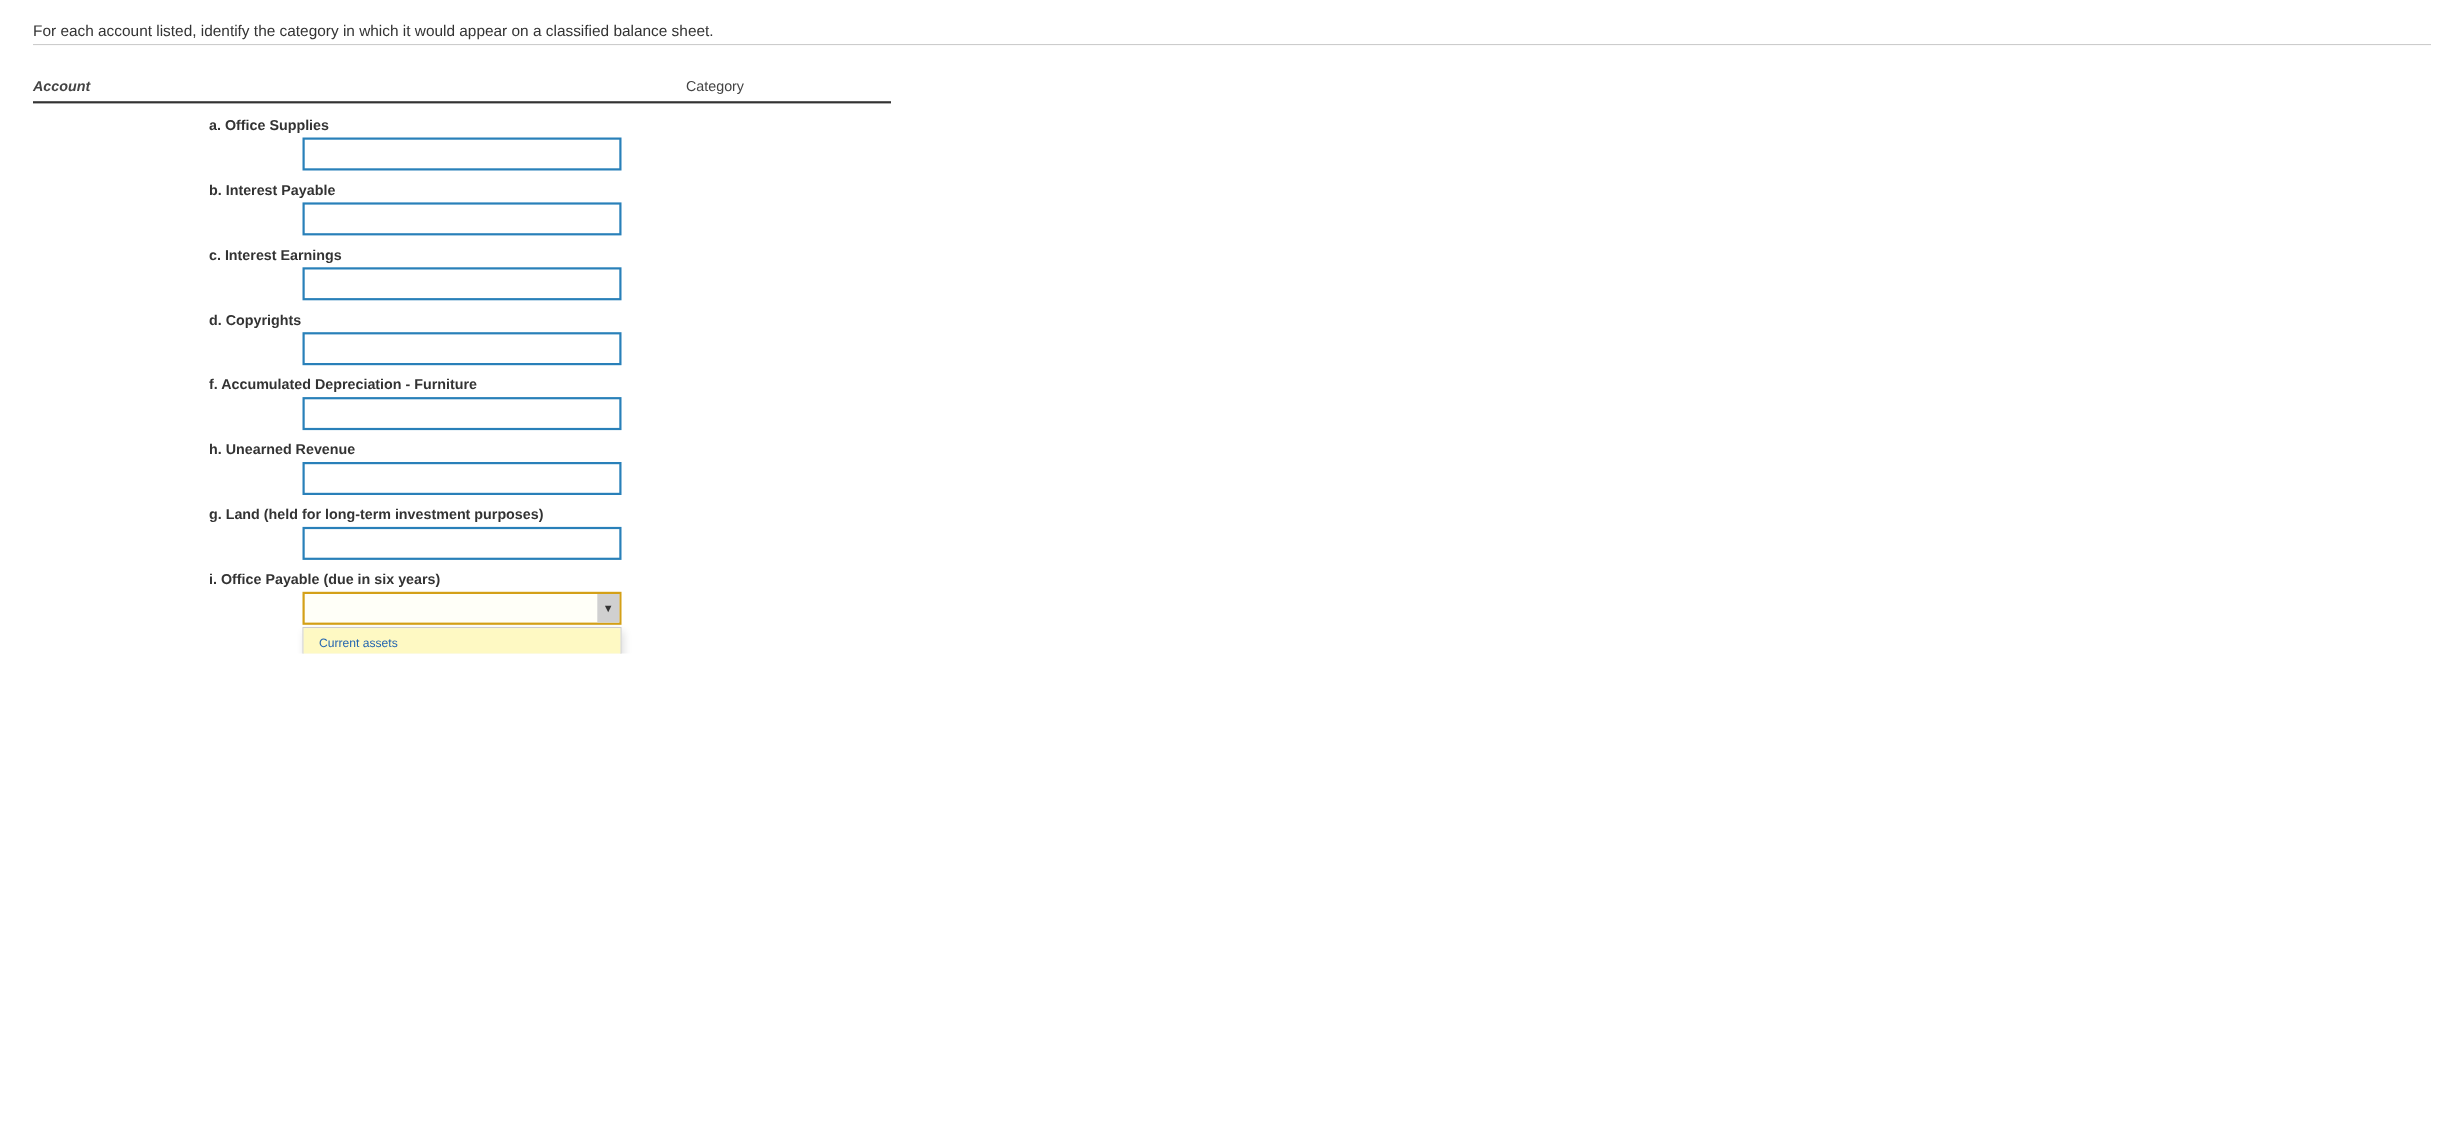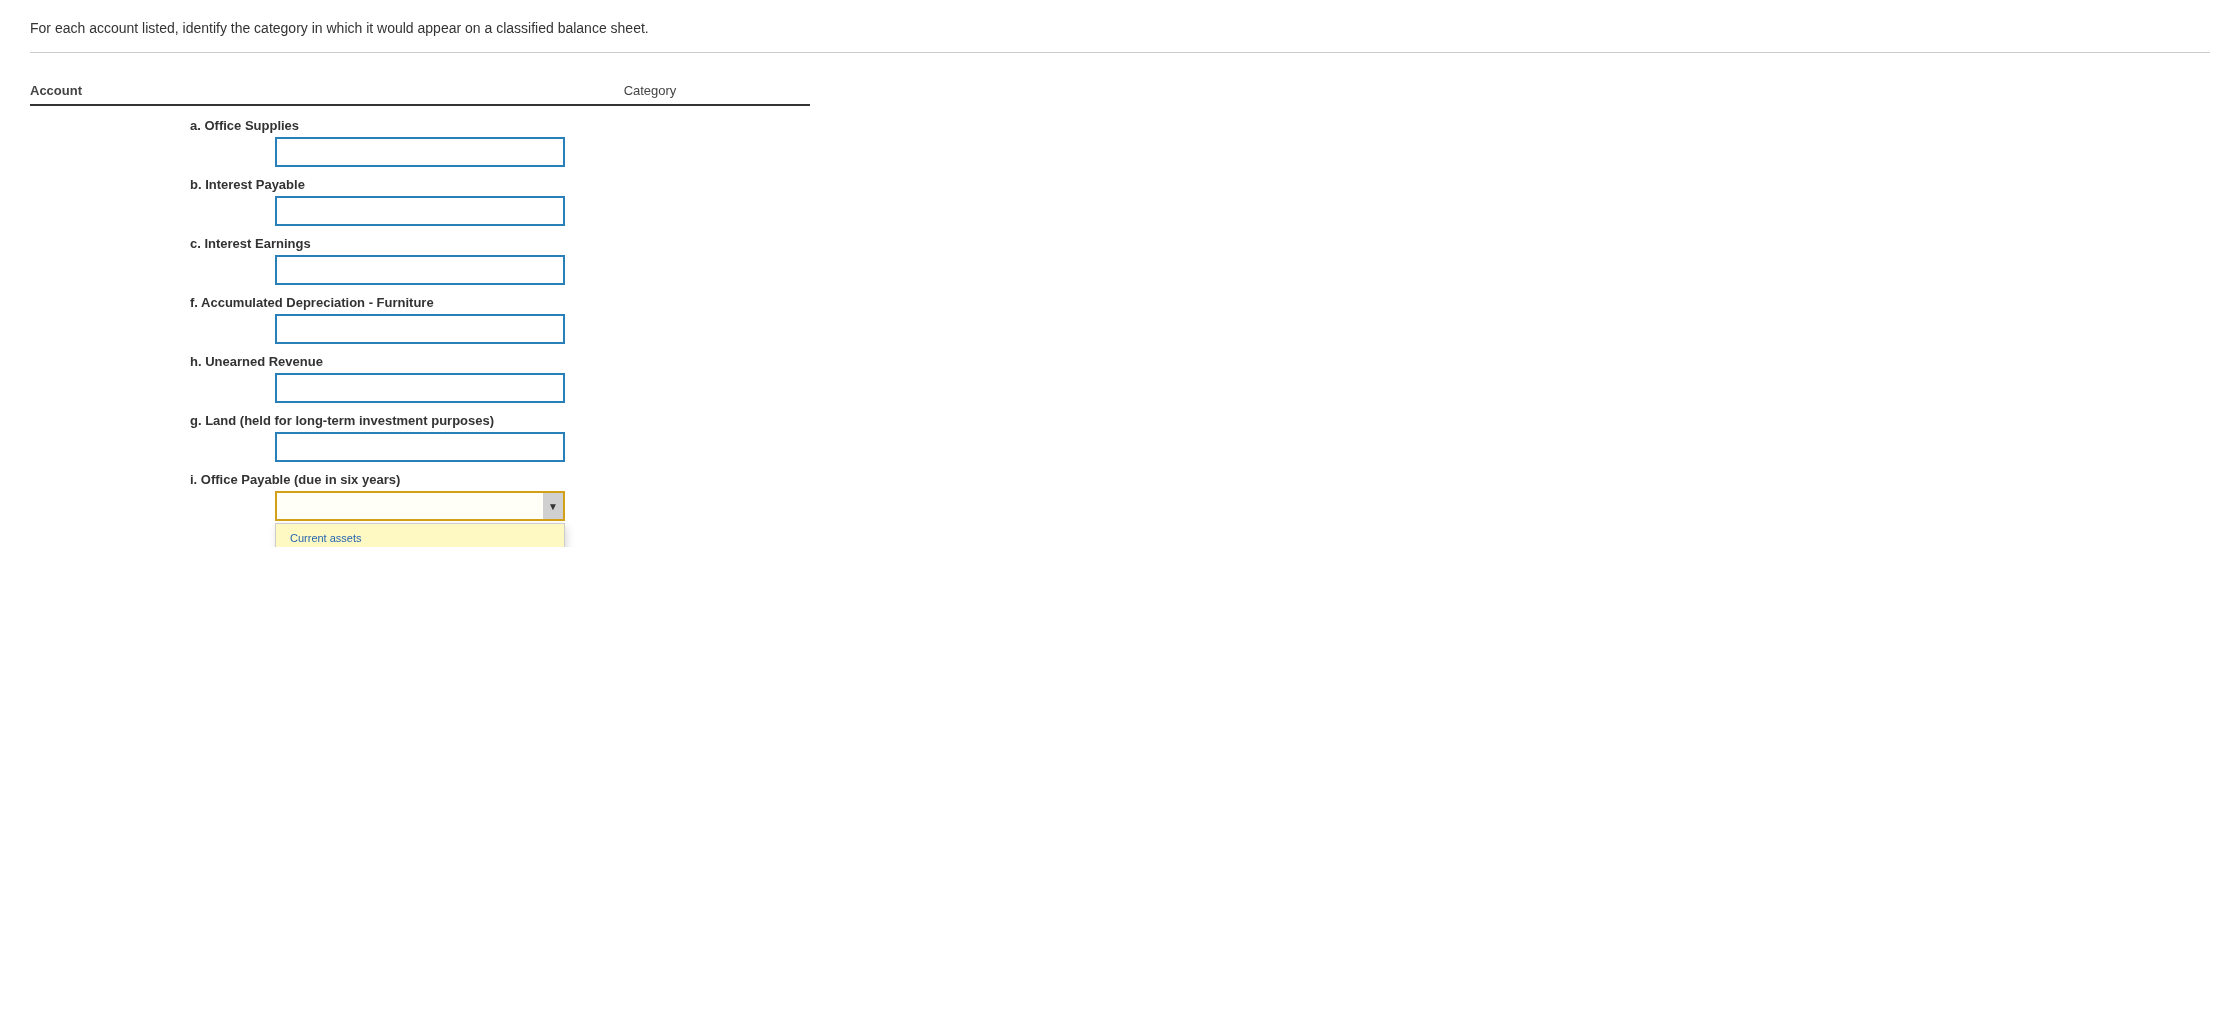--- a/index.html
+++ b/index.html
@@ -12,21 +12,21 @@
       font-family: Arial, sans-serif;
       font-size: 14px;
       background: #ffffff;
       color: #333;
       padding: 20px 30px;
     }
 
     .instruction {
       font-size: 14px;
       color: #333;
-      padding-bottom: 16px;
+      padding-bottom: 4px;
       border-bottom: 1px solid #ccc;
       margin-bottom: 30px;
     }
 
     .table-container {
       width: 780px;
     }
 
     .table-header {
       display: flex;
@@ -34,20 +34,21 @@
       border-bottom: 2px solid #333;
       padding-bottom: 6px;
       margin-bottom: 8px;
     }
 
     .col-account {
       width: 460px;
       font-weight: bold;
       font-size: 13px;
       color: #444;
+      font-style: italic;
     }
 
     .col-category {
       flex: 1;
       text-align: center;
       font-weight: normal;
       font-size: 13px;
       color: #444;
     }
 
@@ -154,20 +155,24 @@
       </div>
       <div class="table-row">
         <div class="row-label">b. Interest Payable</div>
         <div class="row-input-container"><input type="text" class="category-input" style=""></div>
       </div>
       <div class="table-row">
         <div class="row-label">c. Interest Earnings</div>
         <div class="row-input-container"><input type="text" class="category-input" style=""></div>
       </div>
       <div class="table-row">
+        <div class="row-label">d. Copyrights</div>
+        <div class="row-input-container"><input type="text" class="category-input" style=""></div>
+      </div>
+      <div class="table-row">
         <div class="row-label">f. Accumulated Depreciation - Furniture</div>
         <div class="row-input-container"><input type="text" class="category-input" style=""></div>
       </div>
       <div class="table-row">
         <div class="row-label">h. Unearned Revenue</div>
         <div class="row-input-container"><input type="text" class="category-input" style=""></div>
       </div>
       <div class="table-row">
         <div class="row-label">g. Land (held for long-term investment purposes)</div>
         <div class="row-input-container"><input type="text" class="category-input" style=""></div>

